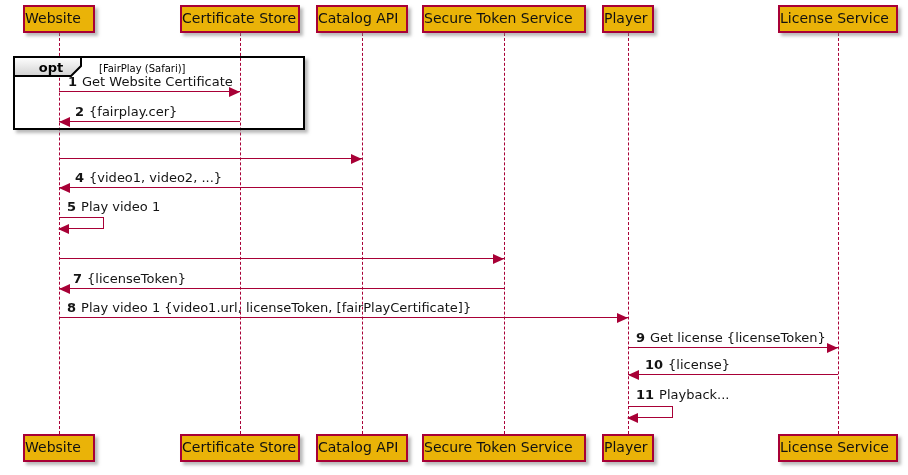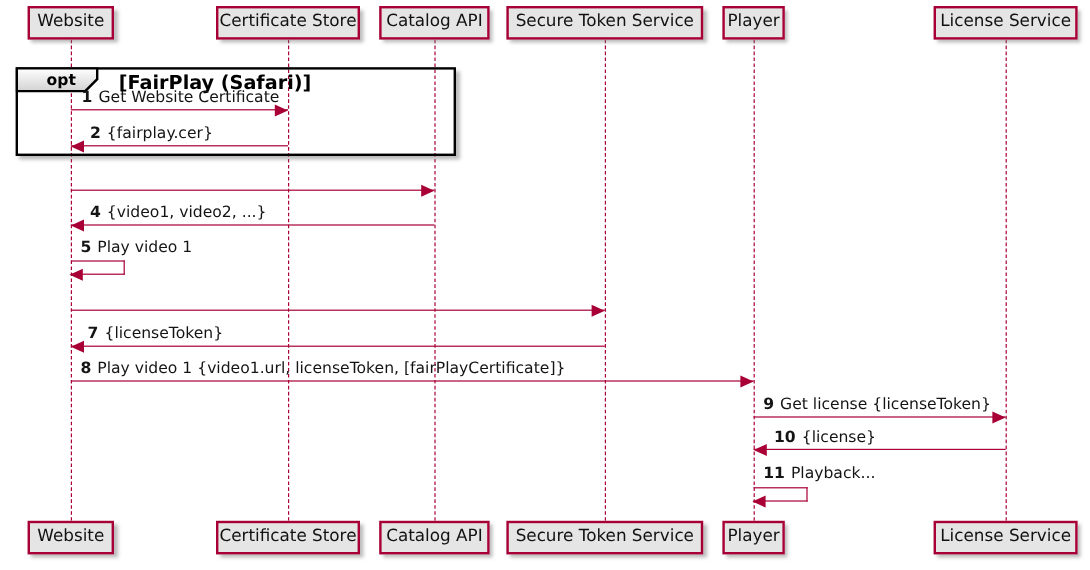--- a/index.html
+++ b/index.html
@@ -6,53 +6,53 @@
   .canvas{
     position:relative;width:908px;height:475px;background:#ffffff;
     font-family:"DejaVu Sans", sans-serif;color:#111;overflow:hidden;
   }
   .lifeline{
     position:absolute;top:33px;height:401px;width:0;
     border-left:1px dashed #A80036;
   }
   .pbox{
     position:absolute;height:28px;box-sizing:border-box;
-    background:#e5e5e5;border:2px solid #A80036;
+    background:#eab308;border:2px solid #A80036;
     box-shadow:3px 3px 3px rgba(130,130,130,.55);
-    text-align:center;font-size:14px;line-height:23px;color:#111;
+    text-align:left;font-size:14px;line-height:23px;color:#111;
     white-space:nowrap;
   }
   .msg{
     position:absolute;font-size:13px;height:14px;line-height:14px;
     white-space:nowrap;color:#141414;
   }
   .msg b{margin-right:5px;}
   .arrow{position:absolute;height:0;border-top:1px solid #A80036;}
   .head{position:absolute;width:0;height:0;border-top:5px solid transparent;border-bottom:5px solid transparent;}
   .arrow .head{top:-5px;}
   .head.r{right:0;border-left:11px solid #A80036;}
   .head.l{left:0;border-right:11px solid #A80036;}
   .selfloop{
     position:absolute;width:45px;height:12px;box-sizing:border-box;
     border:1px solid #A80036;border-left:none;
   }
   .selfloop .head{left:-1px;bottom:-6px;border-right:11px solid #A80036;}
   .frame{
-    position:absolute;left:13px;top:56px;width:367px;height:74px;
+    position:absolute;left:13px;top:56px;width:292px;height:74px;
     box-sizing:border-box;border:2px solid #000;
     box-shadow:3px 3px 3px rgba(130,130,130,.55);
   }
   .frame-tab{position:absolute;left:-2px;top:-2px;}
   .opt-text{
     position:absolute;left:16px;top:1px;width:40px;text-align:center;
     font-weight:bold;font-size:13px;line-height:18px;color:#000;
   }
   .cond-text{
     position:absolute;left:84px;top:3px;
-    font-weight:bold;font-size:16px;line-height:15px;color:#000;
+    font-weight:normal;font-size:10px;line-height:15px;color:#000;
   }
 </style>
 </head>
 <body>
 
 <div class="canvas">
 
   <div class="lifeline" style="left:59px"></div>
   <div class="lifeline" style="left:240px"></div>
   <div class="lifeline" style="left:362px"></div>

